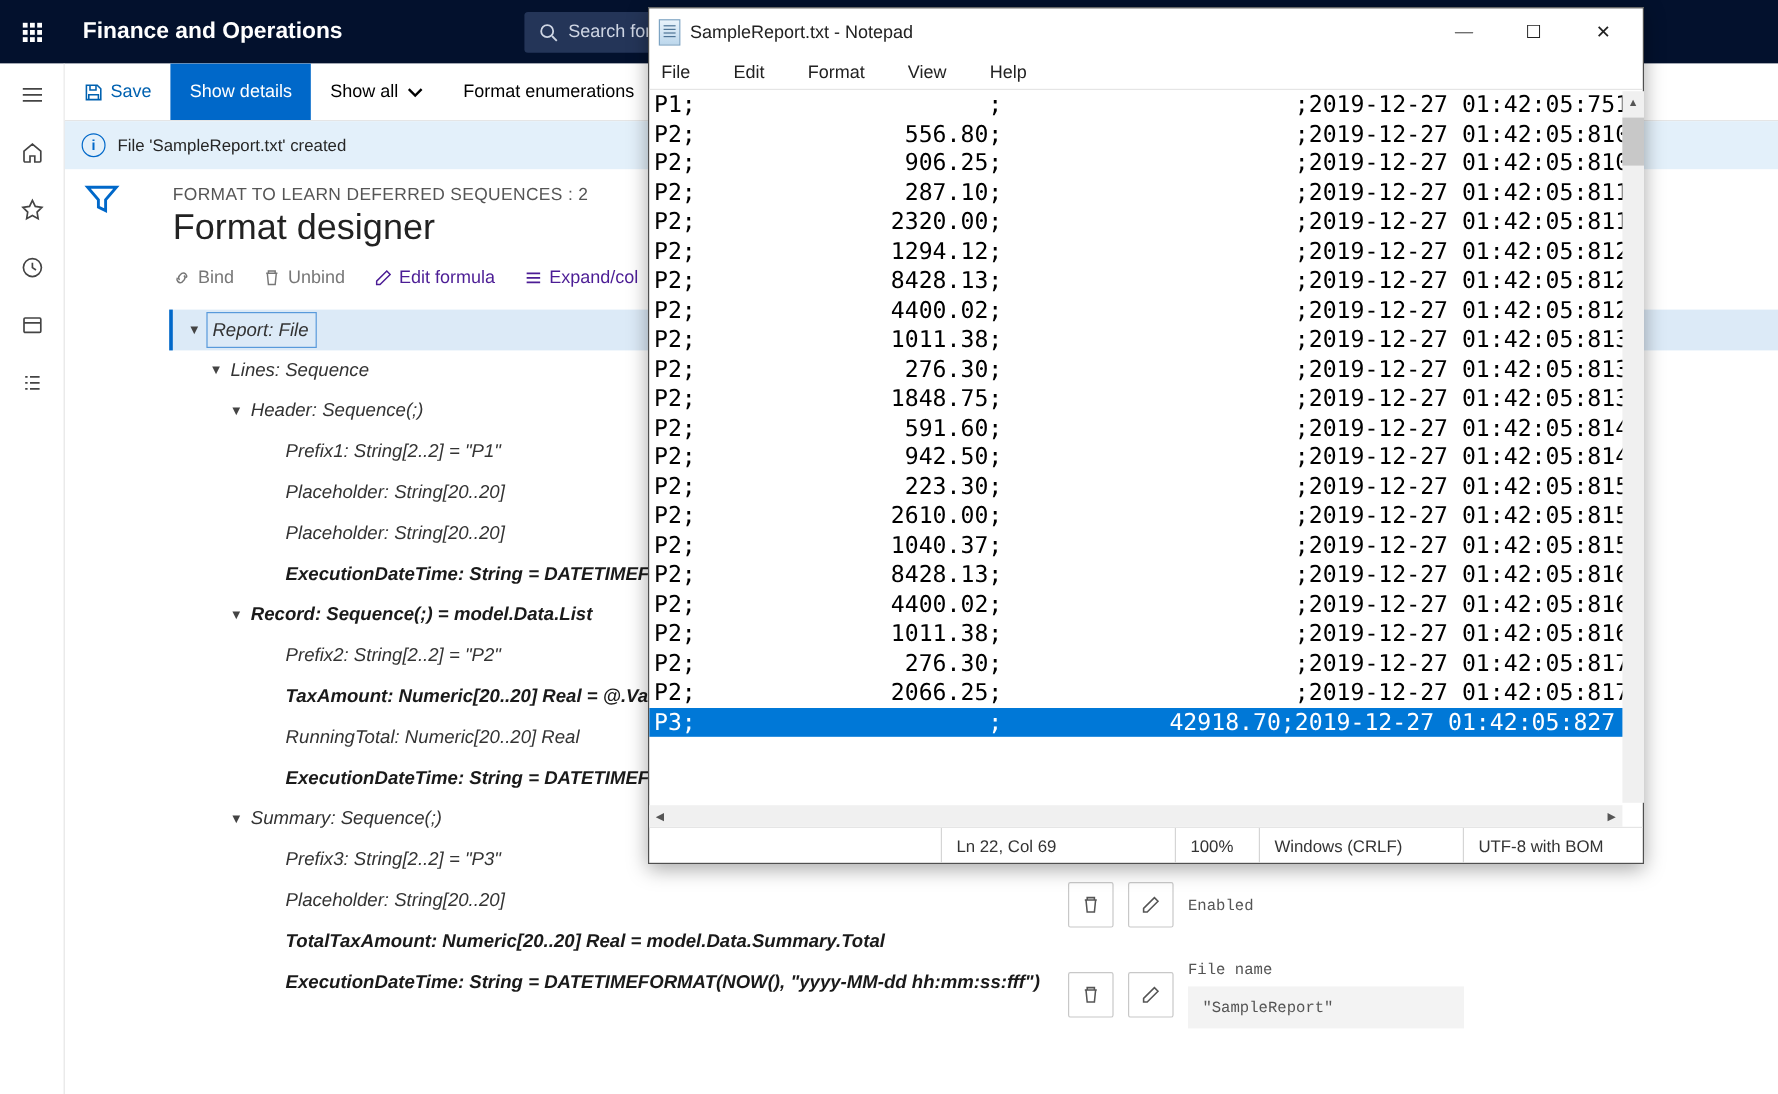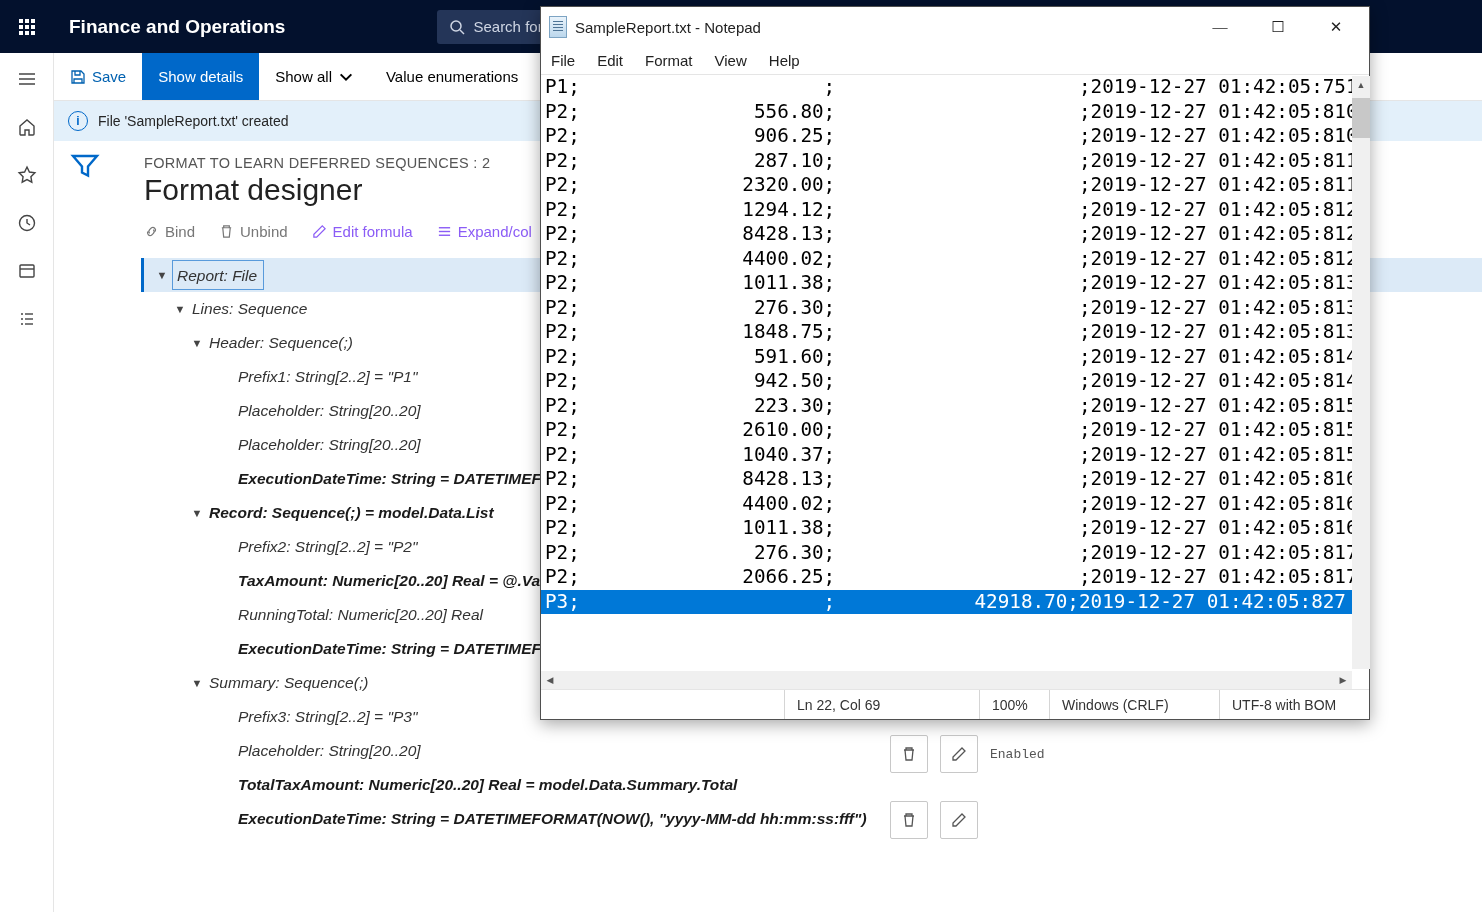--- a/index.html
+++ b/index.html
@@ -27,21 +27,21 @@
   .notice .info-ic { width:20px; height:20px; border:1.5px solid #0068c9; border-radius:50%; display:flex; align-items:center; justify-content:center; color:#0068c9; font-size:12px; font-weight:bold;}
 
   .filter-btn { position:absolute; left:70px; top:150px; width:30px; height:30px; display:flex; align-items:center; justify-content:center; color:#0068c9; cursor:pointer;}
 
   .page-body { position: absolute; left: 54px; top: 141px; right: 0; bottom: 0; padding: 14px 0 0 90px; }
   .crumb { font-size: 14.5px; letter-spacing: 0.3px; color: #555; text-transform: uppercase; }
   .page-title { font-size: 30px; color: #222; margin-top: 2px; }
 
   .toolbar2 { margin-top: 16px; display: flex; gap: 24px; align-items: center; font-size: 15px; }
   .toolbar2 .tb { display: flex; align-items: center; gap: 6px; color: #777; cursor: pointer; }
-  .toolbar2 .tb.enabled { color: #8b5cf6; }
+  .toolbar2 .tb.enabled { color: #4c1d95; }
   .toolbar2 svg { width: 15px; height: 15px; }
 
   .tree { margin-top: 18px; font-size: 15.5px; }
   .tree-row { display: flex; align-items: center; height: 34px; white-space: nowrap; }
   .tree-row.sel { background: #dceaf7; border-left: 3px solid #0068c9; margin-left:-3px; }
   .tw { color:#444; width:16px; display:inline-flex; justify-content:center; font-size:11px; }
   .tree-row .lbl { padding-left: 4px; color:#333;font-style:italic; }
   .tree-row.bold .lbl { font-weight: 600; color:#1a1a1a; }
   .indent-0 { padding-left: 10px; }
   .indent-1 { padding-left: 28px; }
@@ -59,21 +59,21 @@
   .form-col { display:flex; flex-direction:column; gap:6px;font-family:Liberation Mono, monospace;}
 
   
   .notepad { position:absolute; left:540px; top:6px; width:830px; height:714px; background:#fff; border:1px solid #4f4f4f; box-shadow:0 4px 16px rgba(0,0,0,0.35); display:flex; flex-direction:column; font-family:"Segoe UI",sans-serif;}
   .np-title { height:40px; display:flex; align-items:center; padding:0 4px 0 8px; }
   .np-ico { width:18px; height:22px; background:linear-gradient(#e9f3fb,#bcd7ec); border:1px solid #7da4c3; margin-right:8px; position:relative;}
   .np-ico:before{content:"";position:absolute;left:3px;top:4px;right:3px;height:1px;background:#4e7496; box-shadow:0 3px 0 #4e7496,0 6px 0 #4e7496,0 9px 0 #4e7496;}
   .np-title-text { font-size:15px; color:#222; flex:1;}
   .np-ctrls { display:flex;}
   .np-ctrl { width:58px; height:36px; display:flex; align-items:center; justify-content:center; color:#222; cursor:pointer; font-family:"Segoe UI"; font-size:15px;}
-  .np-menu { height:28px; border-bottom:1px solid #e5e5e5; display:flex; align-items:center; gap:22px; padding:0 10px; font-size:15px; color:#222;}
+  .np-menu { height:28px; border-bottom:1px solid #e5e5e5; display:flex; align-items:center; gap:36px; padding:0 10px; font-size:15px; color:#222;}
   .np-menu span{cursor:pointer;}
   .np-content { flex:1; overflow:hidden; position:relative; font-family:Consolas,monospace; font-size:19.3px; line-height:24.5px; white-space:pre; color:#000;}
   .np-line { padding-left:4px; }
   .np-line.sel-line { background:#0078d7; color:#fff;}
   .np-status { height:30px; border-top:1px solid #e5e5e5; display:flex; align-items:center; font-size:14px; color:#333;}
   .np-status .cell{border-left:1px solid #d5d5d5; padding:0 12px; height:100%; display:flex; align-items:center;}
   .np-status .spacer{flex:1;}
   .np-scroll-v{position:absolute;right:-1px;top:69px;bottom:50px;width:18px;background:#f0f0f0;}
   .np-scroll-v .thumb{height:40px;background:#c8c8c8;margin-top:4px;}
   .np-scroll-v .arr{height:18px;display:flex;align-items:center;justify-content:center;color:#555;font-size:9px;}
@@ -160,21 +160,21 @@
   <div class="cmd-item active">
       <span>Show details</span>
     </div>
   <div class="cmd-item">
     <span>Show all</span>
     <svg viewBox="0 0 12 12" fill="none" stroke="currentColor" stroke-width="1.5">
         <path d="M2 4l4 4 4-4"></path>
       </svg>
   </div>
   <div class="cmd-item">
-      <span>Value enumerations</span>
+      <span>Format enumerations</span>
     </div>
 </div>
 
 <div class="notice">
   <span class="info-ic">i</span>
   <span>File 'SampleReport.txt' created</span>
 </div>
 
 <div class="filter-btn">
   <svg viewBox="0 0 20 20" fill="none" stroke="currentColor" stroke-width="1.6">
@@ -307,20 +307,24 @@
     <div class="icon-btn">
         <svg viewBox="0 0 16 16" fill="none" stroke="currentColor" stroke-width="1.3">
           <path d="M3 4h10M5 4V2h6v2M4 4l1 10h6l1-10"></path>
         </svg>
       </div>
     <div class="icon-btn">
         <svg viewBox="0 0 16 16" fill="none" stroke="currentColor" stroke-width="1.3">
           <path d="M11 2l3 3L5 14H2v-3z"></path>
         </svg>
       </div>
+    <div class="form-col">
+      <span class="form-lbl">File name</span>
+      <span class="form-val">"SampleReport"</span>
+    </div>
   </div>
 </div>
 
 <div class="notepad">
   <div class="np-title">
     <div class="np-ico"></div>
     <div class="np-title-text">SampleReport.txt - Notepad</div>
     <div class="np-ctrls">
       <div class="np-ctrl">—</div>
       <div class="np-ctrl">☐</div>

